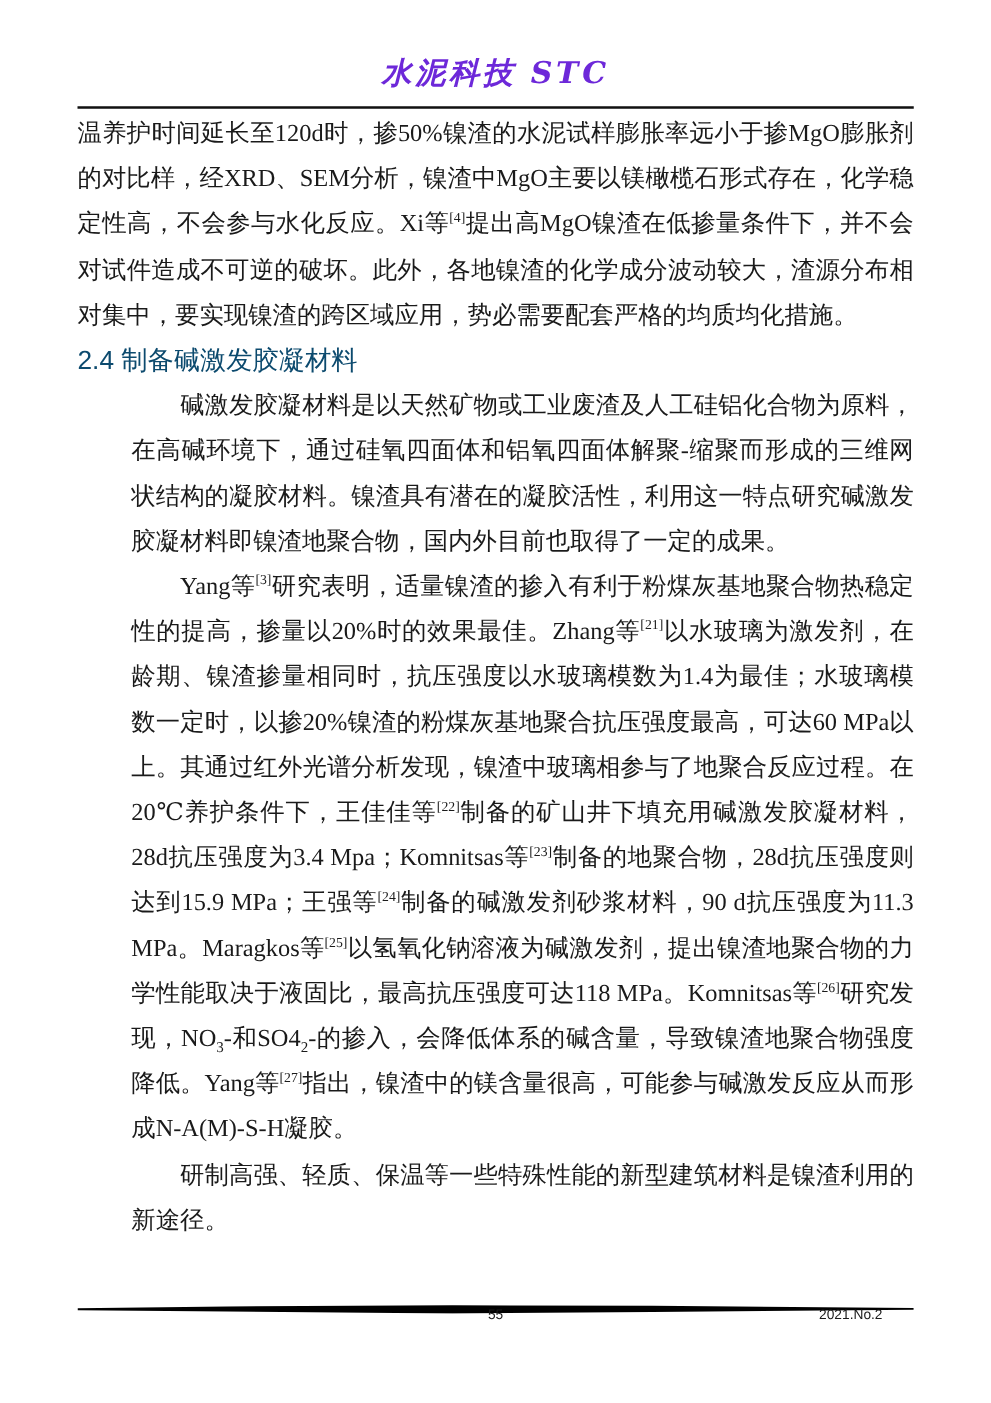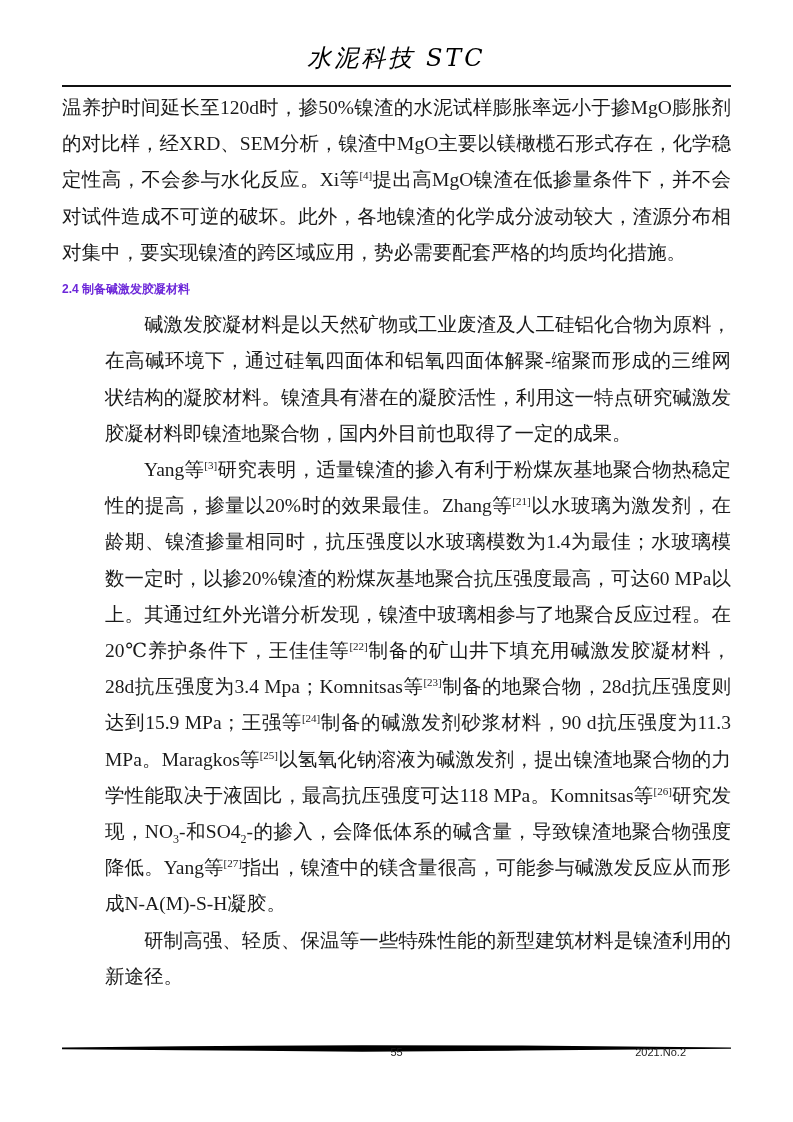--- a/index.html
+++ b/index.html
@@ -12,45 +12,45 @@
     color:#1a1a1a;
     font-family:"Liberation Serif","DejaVu Serif",serif;
     overflow:hidden;
   }
   .journal-title {
     position:absolute;
     top:42px; left:62px; width:669px;
     text-align:center;
     font-size:24px;
     font-style:italic;
-    font-weight:normal;
+    font-weight:bold;
     letter-spacing:3px;
-    color:#000000;
+    color:#6d28d9;
     font-family:"DejaVu Serif","Liberation Serif",serif;
   }
   .header-rule {
     position:absolute;
     top:85px; left:62px; width:669px; height:2px;
     background:#111111;
   }
   .doc-body {
     position:absolute;
     top:90px; left:62px; width:669px;
     font-size:19.5px;
     line-height:36.2px;
     color:#1a1a1a;
   }
   .para { text-align:justify; text-justify:inter-ideograph; }
   .para.indent { text-indent:39px;margin-left:43px; }
   .sec-heading {
     font-family:"Liberation Sans","DejaVu Sans",sans-serif;
-    font-weight:bold;
-    font-size:12px;
+    font-weight:normal;
+    font-size:21px;
     line-height:36.2px;
-    color:#6d28d9;
+    color:#0c4a6e;
     text-align:left;
   }
   sup.cite {
     font-size:11px;
     line-height:0;
     vertical-align:super;
   }
   sub.chem {
     font-size:12px;
     line-height:0;
@@ -65,21 +65,21 @@
     top:1046px; left:62px; width:669px; height:18px;
     font-family:"Liberation Sans","DejaVu Sans",sans-serif;
     font-size:11px;
     color:#1a1a1a;
   }
   .page-number {
     position:absolute; left:0; right:0;
     text-align:center;
   }
   .issue-label {
-    position:absolute; right:45px; top:0;margin-left:25px;
+    position:absolute; right:25px; top:0;margin-left:25px;
   }
 </style>
 </head>
 <body>
 
 <div class="page">
 
   <div class="journal-title">水泥科技 STC</div>
 
   <div class="header-rule"></div>

